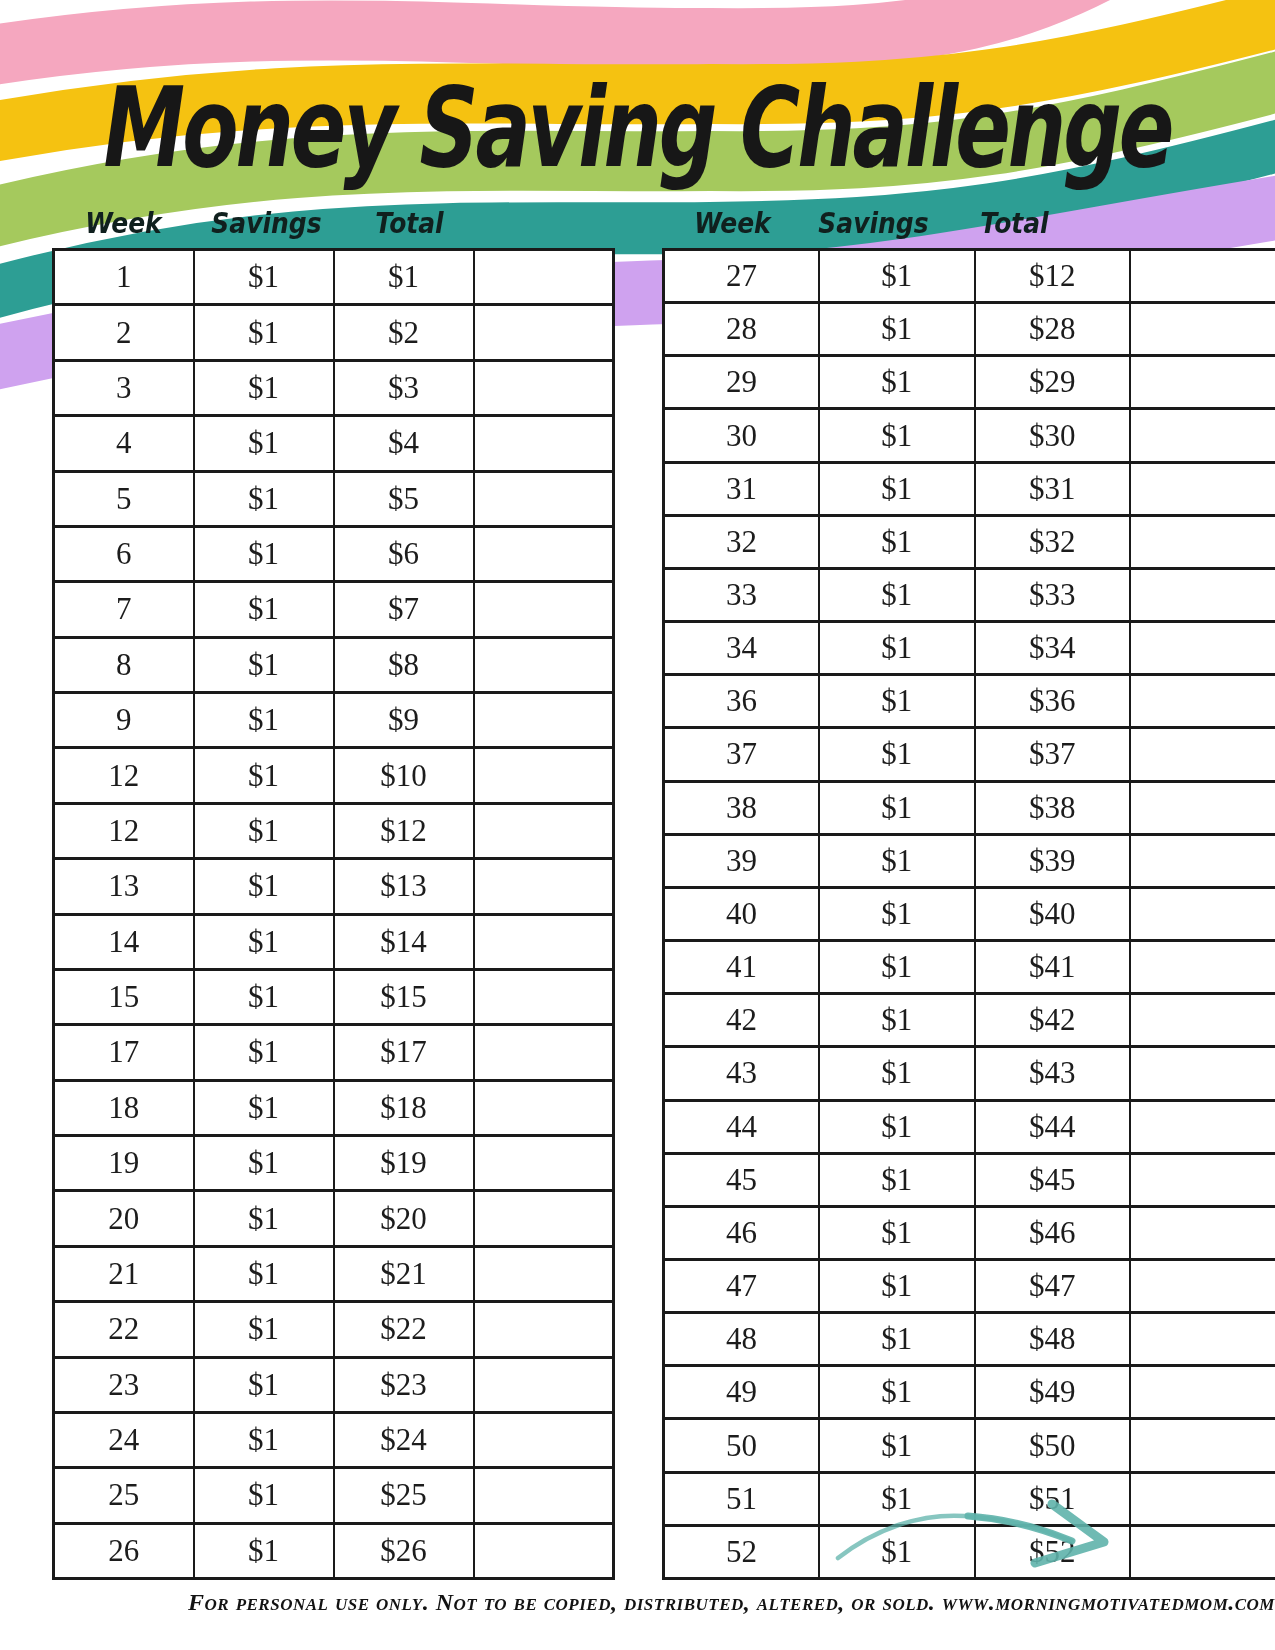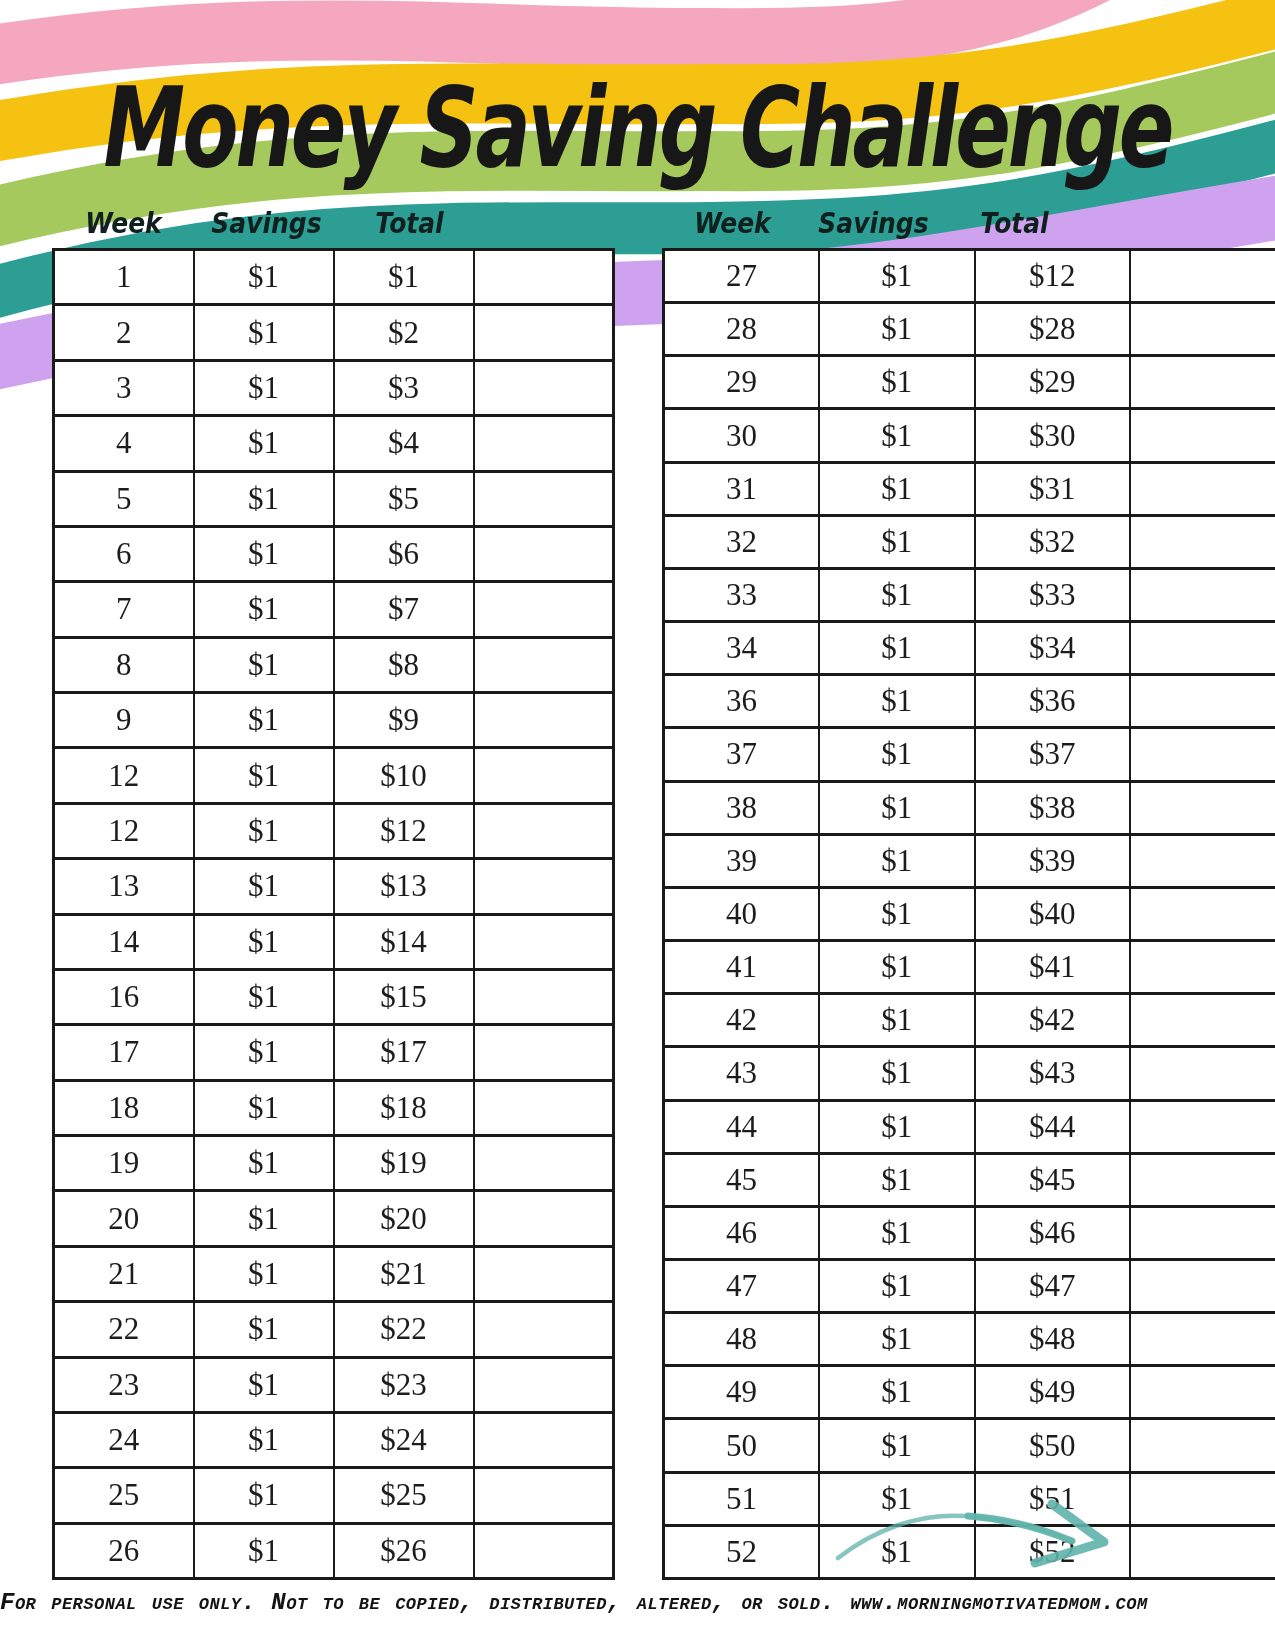--- a/index.html
+++ b/index.html
@@ -33,22 +33,22 @@
   }
   .table-left{left:52px;width:563px;}
   .table-right{left:662px;width:625px;}
   table.money-table td{
     border:2px solid #1a1a1a;border-top-width:3px;border-bottom-width:3px;
     text-align:center;vertical-align:middle;padding:0;
     font-family:"Liberation Serif",serif;font-size:31px;color:#1c1c1c;
   }
   
   .footer{
-    position:absolute;top:1589px;left:0;width:1275px;z-index:3;text-align:left;
-    font-family:Liberation Mono, monospace;font-style:italic;font-weight:700;
+    position:absolute;top:1589px;left:0;width:1275px;z-index:3;text-align:right;
+    font-family:Liberation Serif, serif;font-style:italic;font-weight:700;
     font-variant:small-caps;font-size:24px;letter-spacing:0.5px;color:#131313;
     white-space:nowrap;
   }
   
   .arrow-overlay{position:absolute;top:0;left:0;width:1275px;height:1650px;z-index:4;pointer-events:none;}
 </style>
 </head>
 <body>
 
 <svg class="stripes" viewBox="0 0 1275 470" preserveAspectRatio="none" aria-hidden="true">
@@ -147,21 +147,21 @@
       <td>$13</td>
       <td></td>
     </tr>
       <tr>
       <td>14</td>
       <td>$1</td>
       <td>$14</td>
       <td></td>
     </tr>
       <tr>
-      <td>16</td>
+      <td>15</td>
       <td>$1</td>
       <td>$15</td>
       <td></td>
     </tr>
       <tr>
       <td>17</td>
       <td>$1</td>
       <td>$17</td>
       <td></td>
     </tr>

